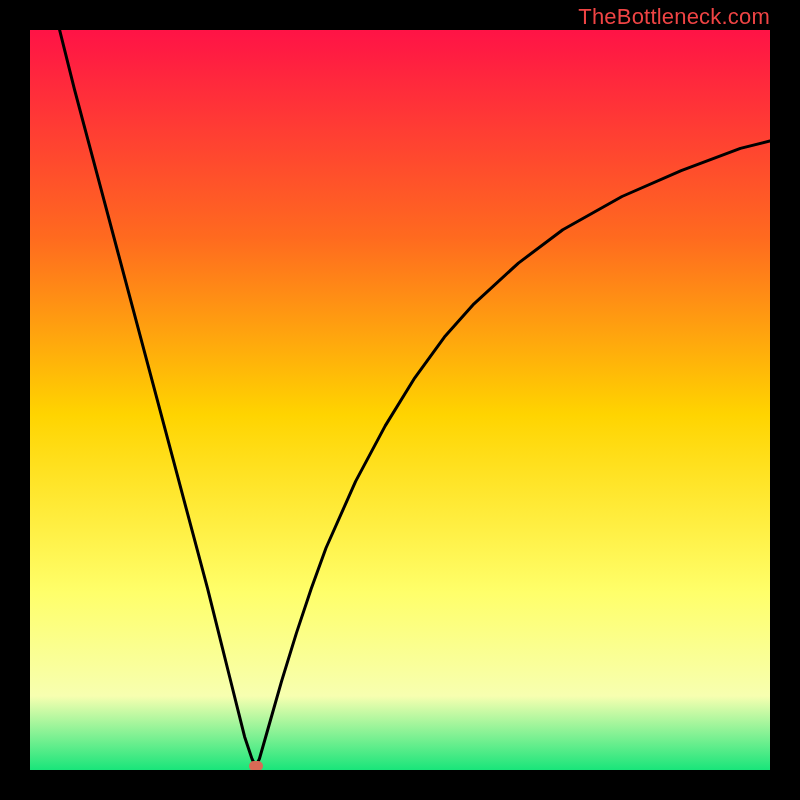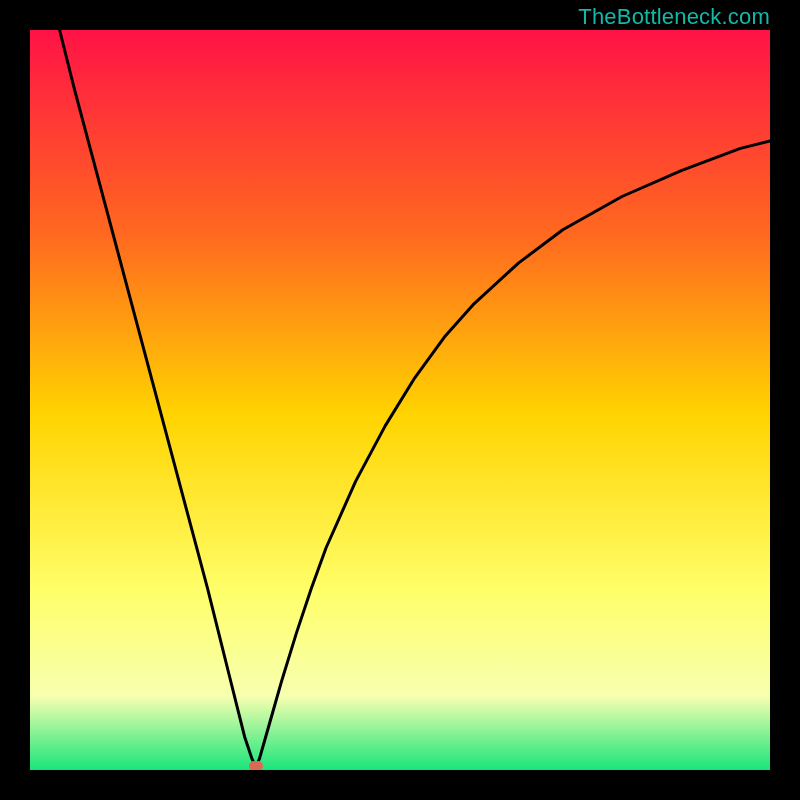--- a/index.html
+++ b/index.html
@@ -30,21 +30,21 @@
   .curve-svg {
     position: absolute;
     inset: 0;
     width: 100%;
     height: 100%;
   }
   .watermark {
     position: absolute;
     top: 4px;
     right: 30px;
-    color: #14b8a6;
+    color: #ef4444;
     font-size: 22px;
     font-weight: 500;
     letter-spacing: 0.2px;
   }
   .marker {
     position: absolute;
     width: 14px;
     height: 10px;
     border-radius: 5px;
     transform: translate(-50%, -50%);

